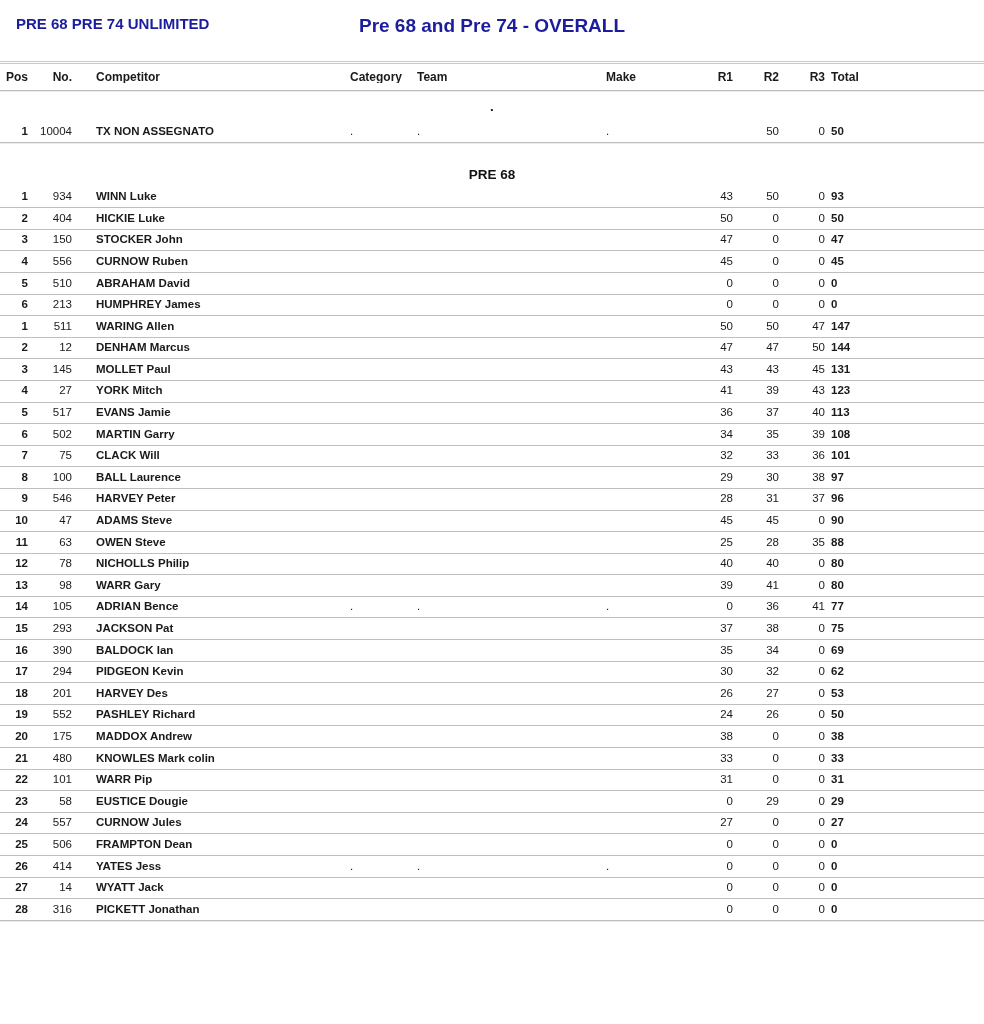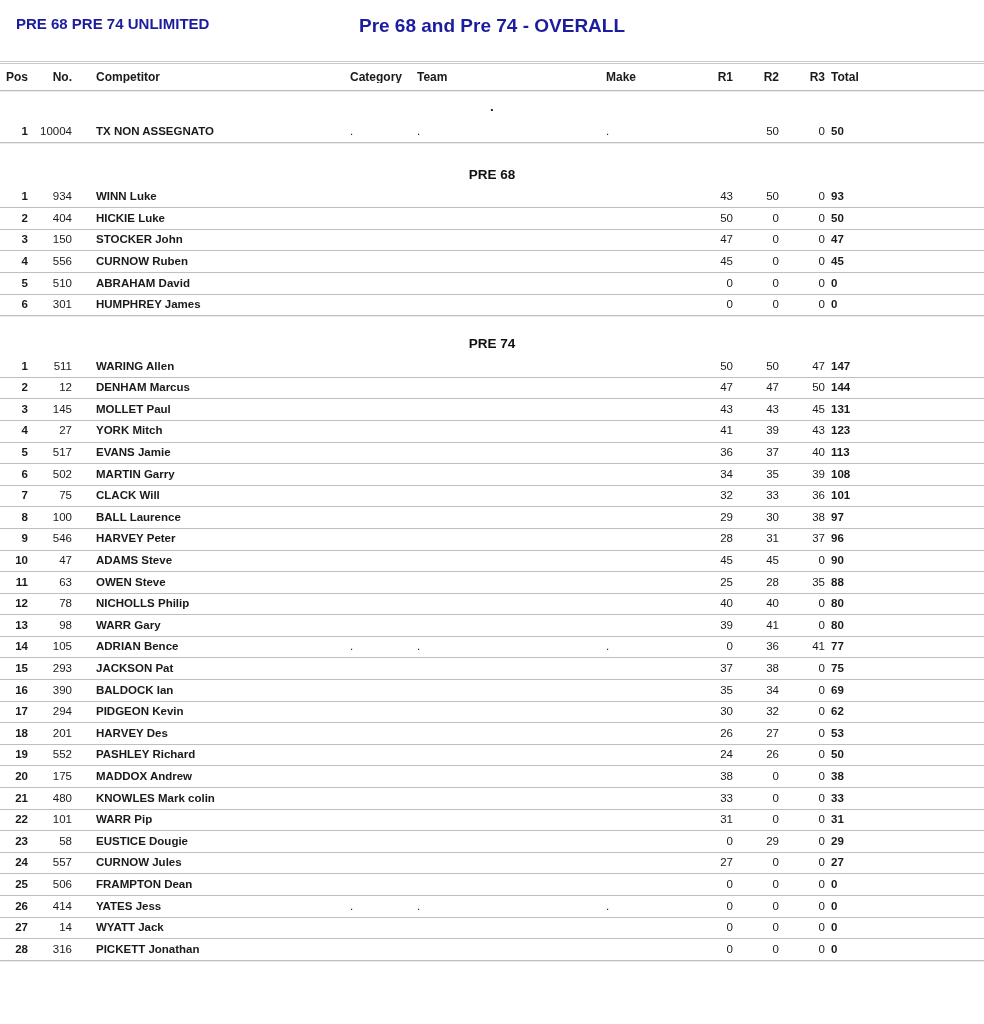--- a/index.html
+++ b/index.html
@@ -186,31 +186,30 @@
           <div class="cell c3"></div>
           <div class="cell c4"></div>
           <div class="cell c5"></div>
           <div class="cell c6">0</div>
           <div class="cell c7">0</div>
           <div class="cell c8">0</div>
           <div class="cell c9">0</div>
         </div>
         <div class="grid-row data-row">
           <div class="cell c0">6</div>
-          <div class="cell c1">301</div>
+          <div class="cell c1">213</div>
           <div class="cell c2">HUMPHREY James</div>
           <div class="cell c3"></div>
           <div class="cell c4"></div>
           <div class="cell c5"></div>
           <div class="cell c6">0</div>
           <div class="cell c7">0</div>
           <div class="cell c8">0</div>
           <div class="cell c9">0</div>
         </div>
-        <div class="section-title st2">PRE 74</div>
         <div class="grid-row data-row">
           <div class="cell c0">1</div>
           <div class="cell c1">511</div>
           <div class="cell c2">WARING Allen</div>
           <div class="cell c3"></div>
           <div class="cell c4"></div>
           <div class="cell c5"></div>
           <div class="cell c6">50</div>
           <div class="cell c7">50</div>
           <div class="cell c8">47</div>

